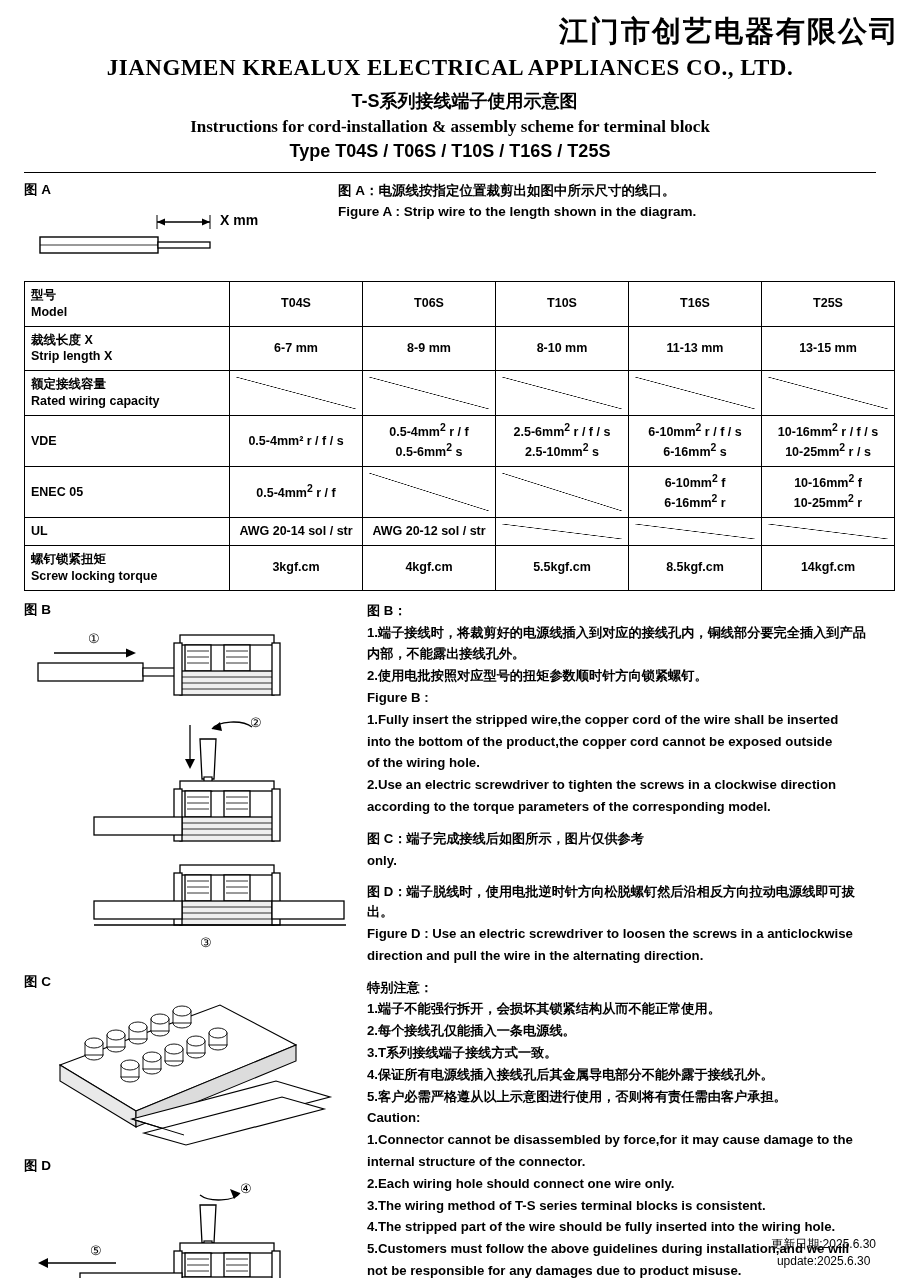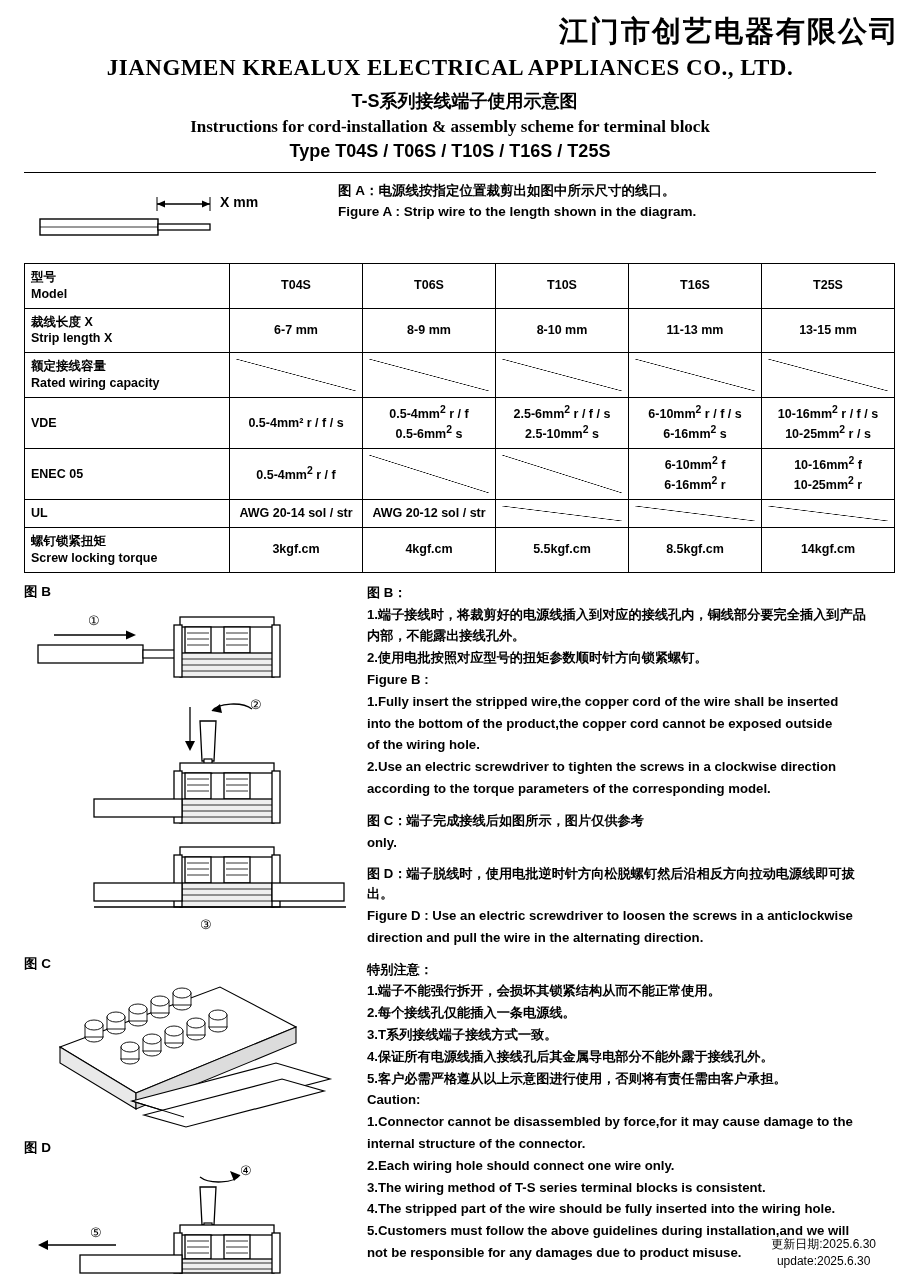--- a/index.html
+++ b/index.html
@@ -68,20 +68,21 @@
     <div class="h-cn">江门市创艺电器有限公司</div>
     <div class="h-en">JIANGMEN  KREALUX  ELECTRICAL  APPLIANCES  CO., LTD.</div>
     <div class="h-sub1">T-S系列接线端子使用示意图</div>
     <div class="h-sub2">Instructions for cord-installation &amp; assembly scheme for terminal block</div>
     <div class="h-sub3">Type T04S / T06S / T10S / T16S / T25S</div>
   </div>
   <hr class="rule">
 
   <div class="figA-row">
     <div class="figA-left">
+      <div class="lbl">图 A</div>
       <div class="wire-wrap">
         <svg width="300" height="44" viewBox="0 0 300 44">
 
           <line x1="133" y1="7" x2="186" y2="7" stroke="#000" stroke-width="1.4"></line>
           <polygon points="133,7 141,3.5 141,10.5" fill="#000"></polygon>
           <polygon points="186,7 178,3.5 178,10.5" fill="#000"></polygon>
           <line x1="133" y1="0" x2="133" y2="14" stroke="#000" stroke-width="1"></line>
           <line x1="186" y1="0" x2="186" y2="14" stroke="#000" stroke-width="1"></line>
 
           <rect x="16" y="22" width="118" height="16" fill="#ffffff" stroke="#000" stroke-width="1.4"></rect>

